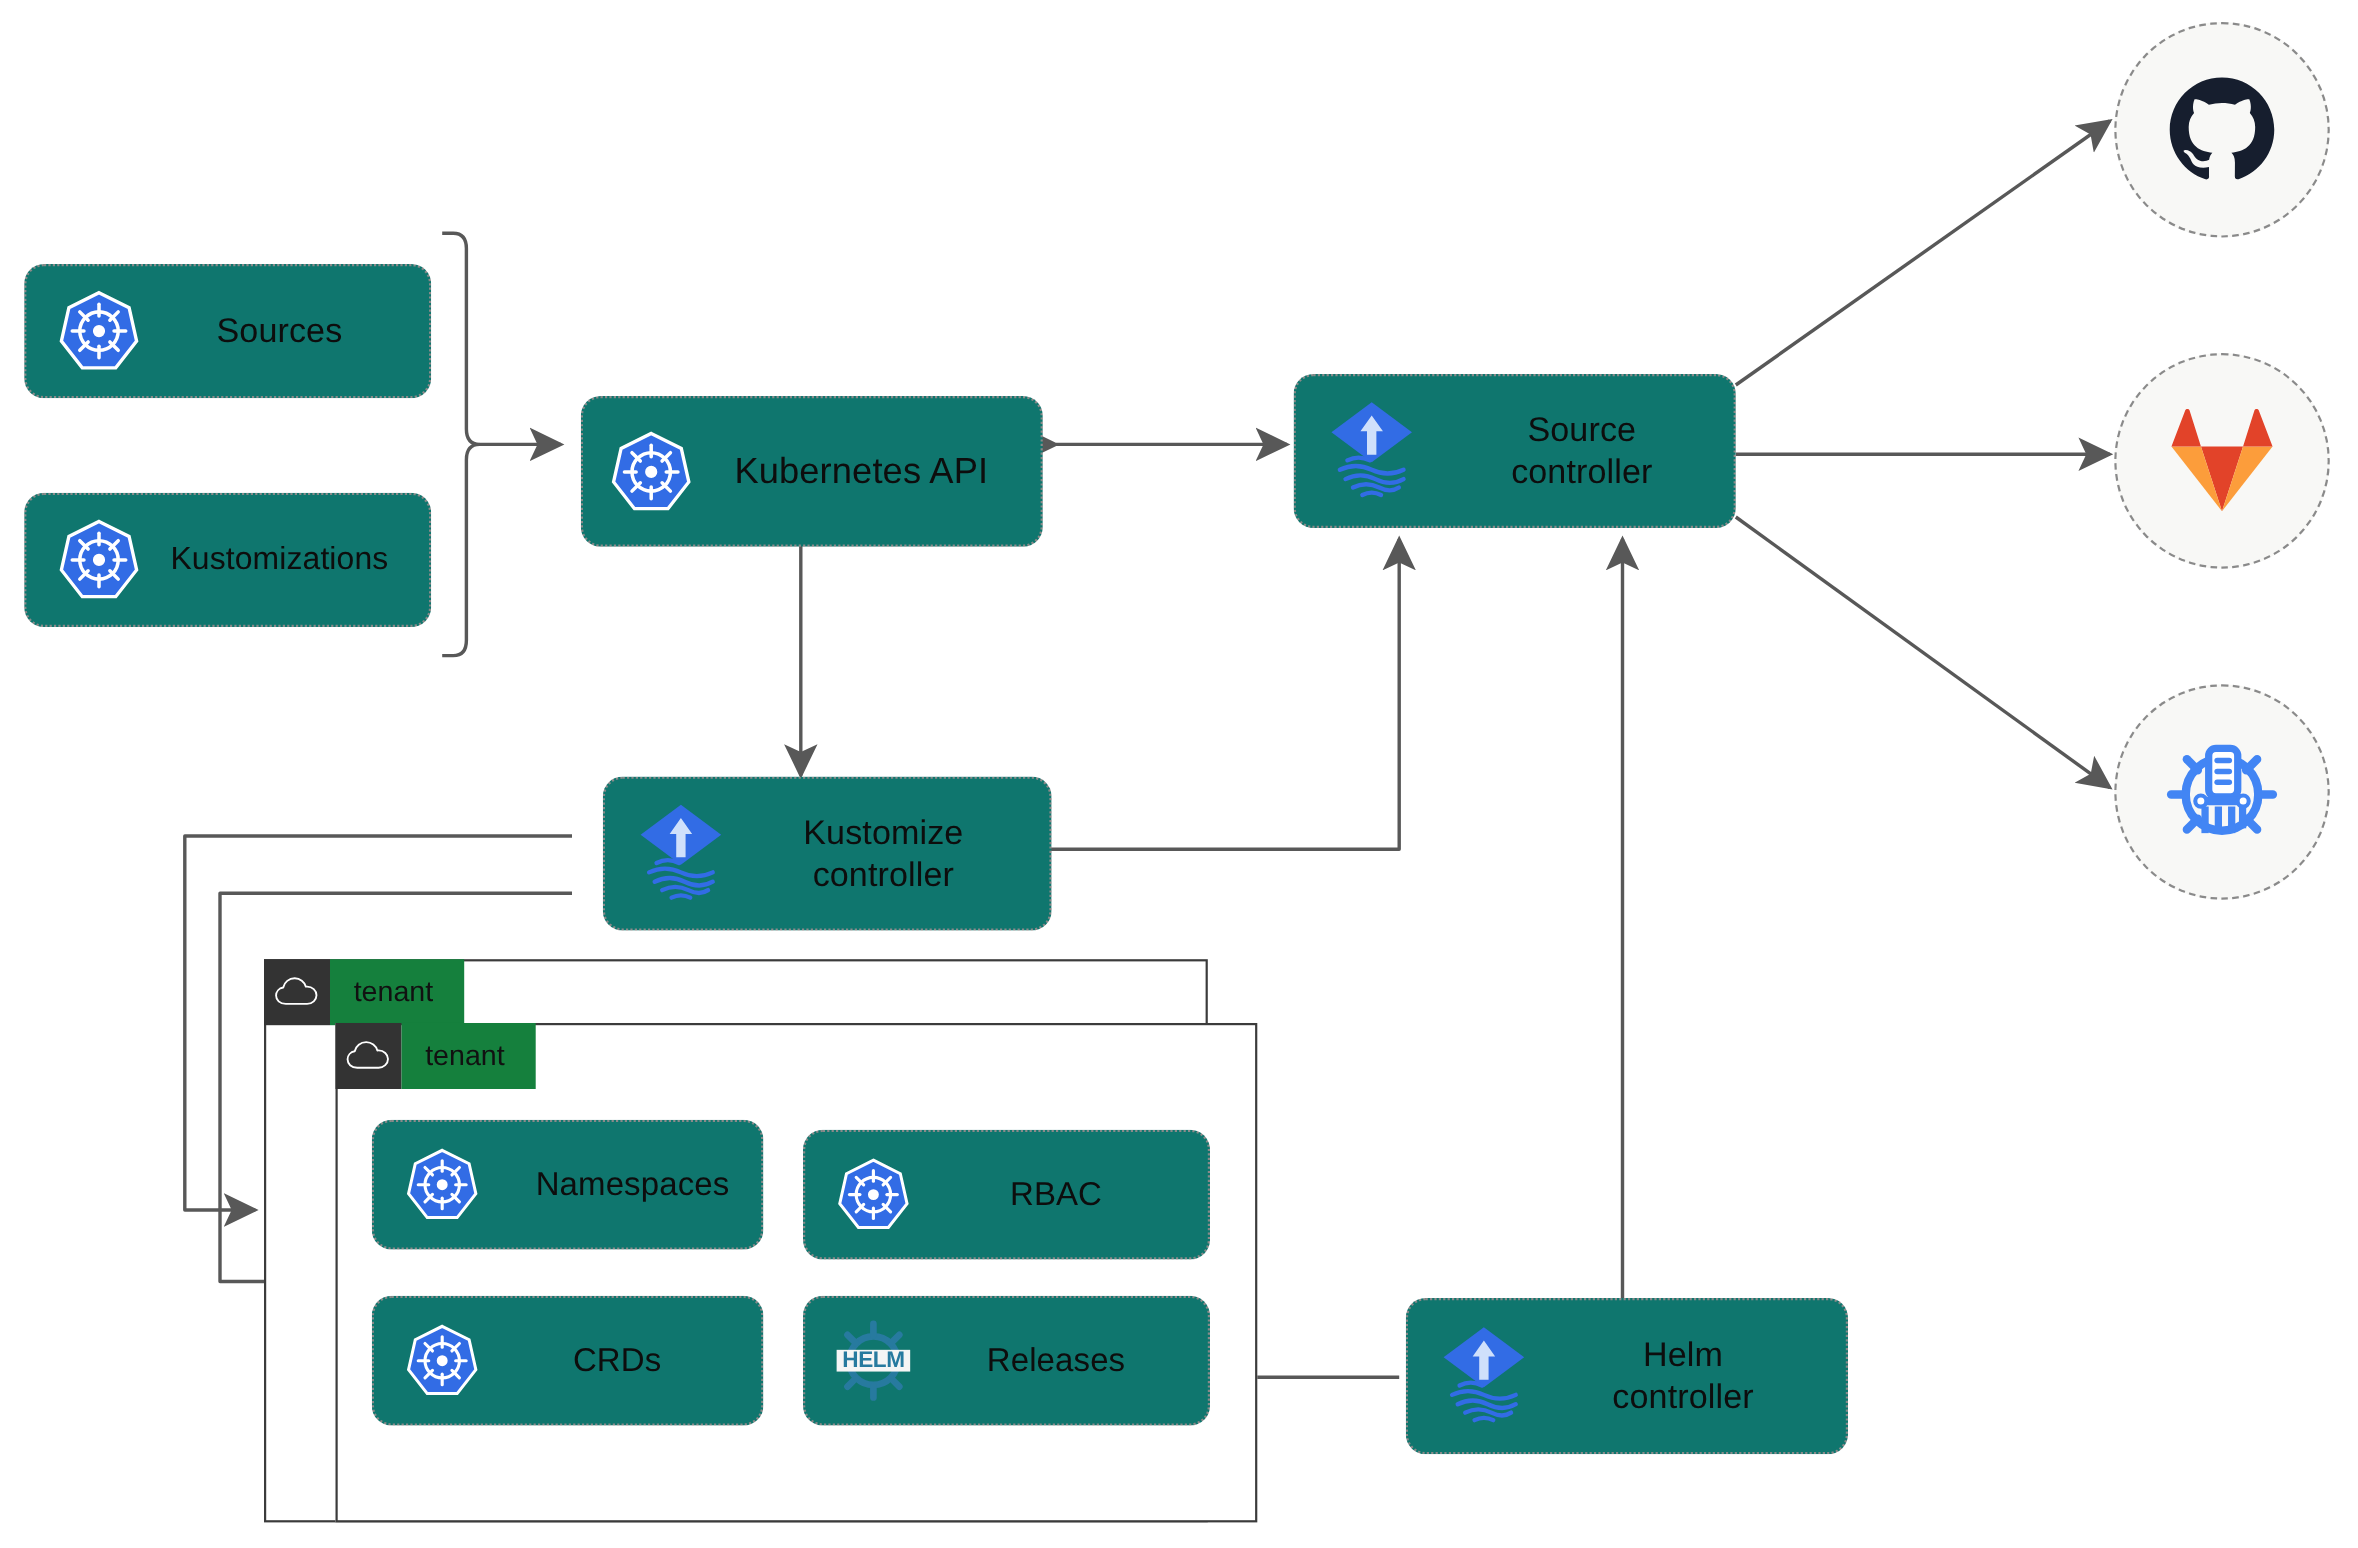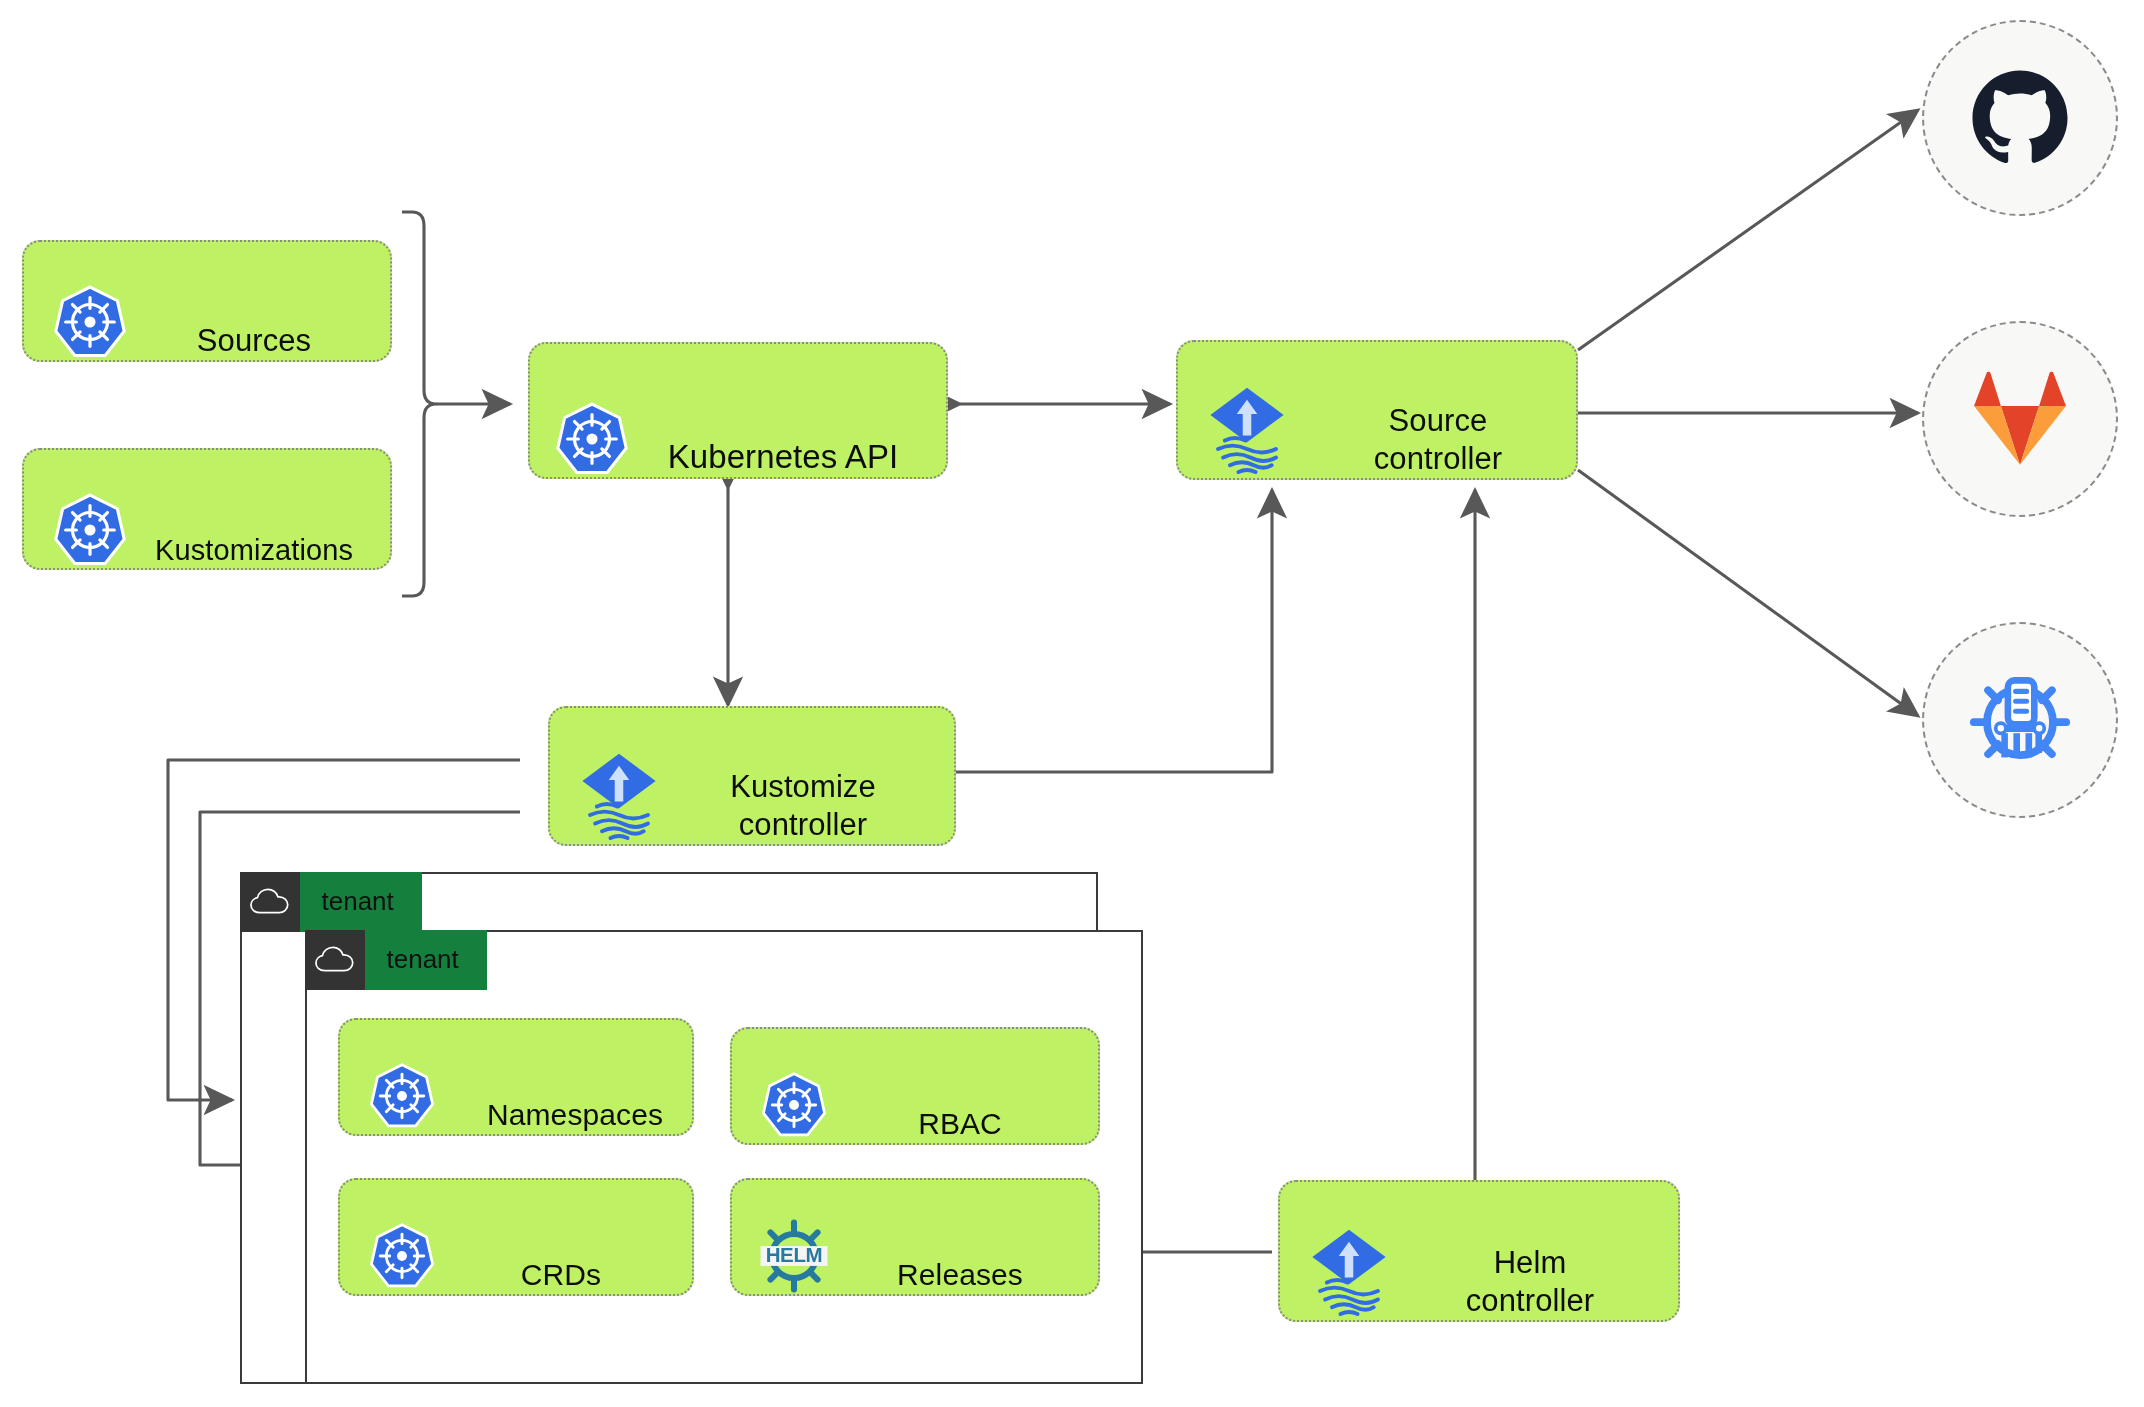--- a/index.html
+++ b/index.html
@@ -3,24 +3,24 @@
 <meta charset="utf-8">
 <style>
   html,body{margin:0;padding:0;background:#ffffff;}
   body{font-family:"Liberation Sans","DejaVu Sans",sans-serif;}
   #stage{position:relative;width:2144px;height:1407px;background:#fff;overflow:hidden;}
   #wires{position:absolute;left:0;top:0;width:2144px;height:1407px;pointer-events:none;}
 
   
   .node{
     position:absolute;
-    background:#bef264;
+    background:#0f766e;
     border:2.5px dotted #8a8a8a;
     border-radius:18px;
-    display:flex;align-items:flex-end;
+    display:flex;align-items:center;
     box-sizing:border-box;
   }
   .node .ico{flex:0 0 auto;display:flex;align-items:center;justify-content:center;}
   .node .lbl{
     flex:1 1 auto;text-align:center;color:#0d0d0d;
     font-size:31px;line-height:1.22;letter-spacing:.1px;
     padding-right:10px;
   }
   .node.two-line .lbl{font-size:31px;}
 
@@ -124,21 +124,21 @@
           <line x1="27" y1="27" x2="37" y2="37"></line>
             <line x1="63" y1="63" x2="73" y2="73"></line>
           <line x1="73" y1="27" x2="63" y2="37"></line>
             <line x1="37" y1="63" x2="27" y2="73"></line>
         </g>
       </svg>
     </span>
     <span class="lbl" style="font-size:29px;">Kustomizations</span>
   </div>
 
-  <div class="node" style="left:528px;top:342px;width:420px;height:137px;">
+  <div class="node" style="left:528px;top:360px;width:420px;height:137px;">
     <span class="ico k8s-wrap" style="margin-left:24px;">
       <svg viewBox="0 0 100 100" width="80" height="80">
         <polygon points="50,4 86,22 95,62 70,94 30,94 5,62 14,22" fill="#326ce5" stroke="#ffffff" stroke-width="4"></polygon>
         <g stroke="#ffffff" stroke-width="4.2" fill="none" stroke-linecap="round">
           <circle cx="50" cy="50" r="23"></circle>
           <circle cx="50" cy="50" r="5.2" fill="#ffffff"></circle>
           <line x1="50" y1="18" x2="50" y2="32"></line>
             <line x1="50" y1="68" x2="50" y2="82"></line>
           <line x1="18" y1="50" x2="32" y2="50"></line>
             <line x1="68" y1="50" x2="82" y2="50"></line>

